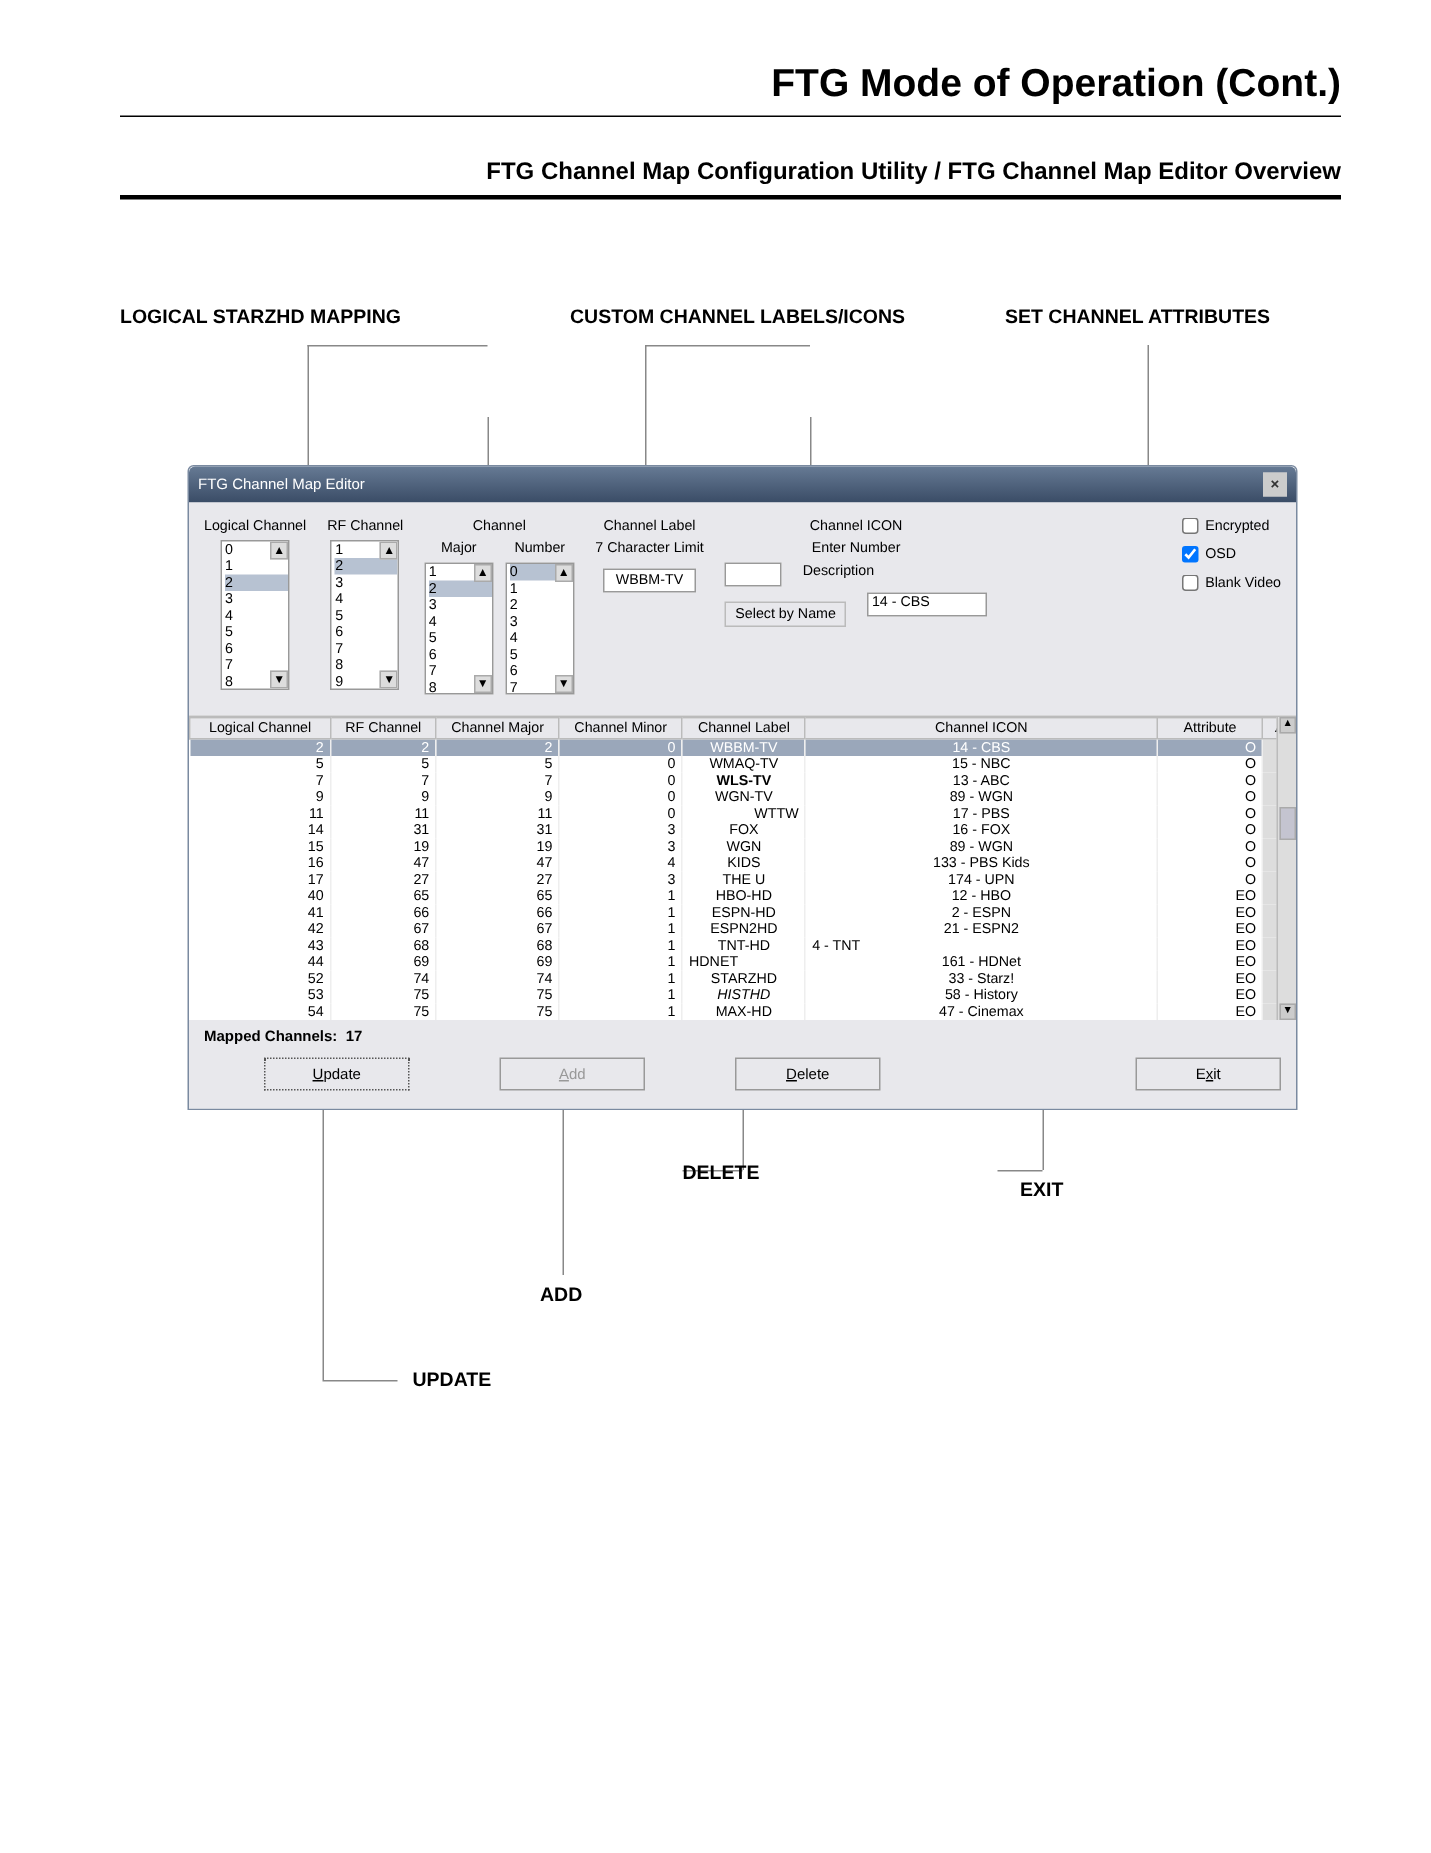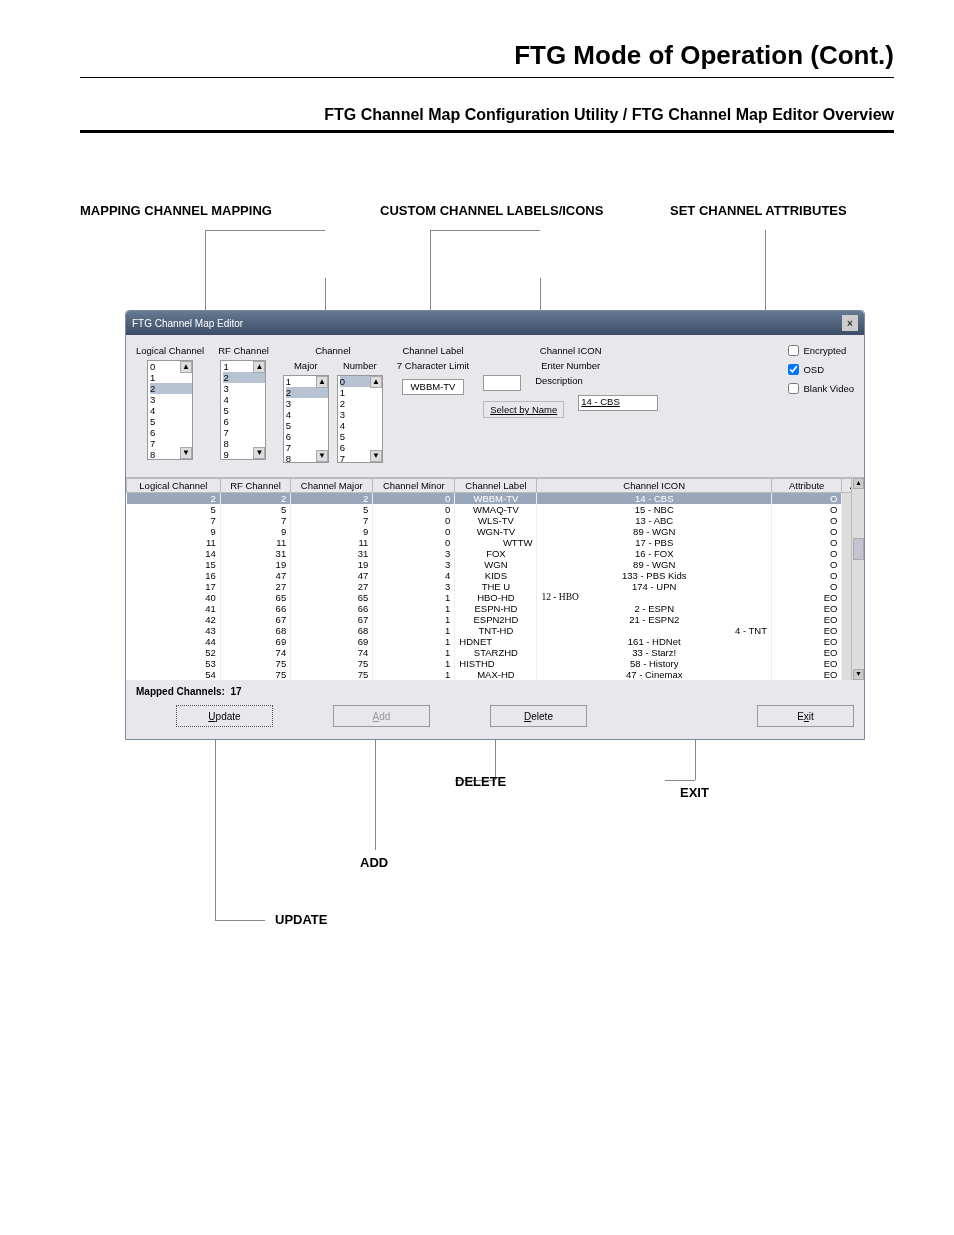--- a/index.html
+++ b/index.html
@@ -62,21 +62,21 @@
 </head>
 <body>
 
 <div class="page">
   <h1>FTG Mode of Operation (Cont.)</h1>
   <div class="rule-thin"></div>
   <h2>FTG Channel Map Configuration Utility / FTG Channel Map Editor Overview</h2>
   <div class="rule-thick"></div>
 
   <div class="region-labels">
-    <span>MAPPING CHANNEL MAPPING</span>
+    <span>LOGICAL STARZHD MAPPING</span>
     <span>CUSTOM CHANNEL LABELS/ICONS</span>
     <span>SET CHANNEL ATTRIBUTES</span>
   </div>
 
   <div class="callout-lines-top">
     <div class="vline" style="left:80px;"></div>
     <div class="hline" style="left:80px; width:120px; top:0;"></div>
     <div class="vline short" style="left:200px;"></div>
 
     <div class="vline" style="left:305px;"></div>
@@ -180,21 +180,21 @@
 
       <div class="col" style="align-items:flex-start;">
         <div class="group-label" style="align-self:center;">Channel ICON</div>
         <div class="group-label" style="align-self:center;">Enter Number</div>
         <div class="innerflex">
           <div class="small-input" style="width:38px;"></div>
           <div style="margin-left:6px;">
             <div class="desc-label" style="text-align:center;">Description</div>
           </div>
         </div>
-        <div class="innerflex" style="margin-top:4px;text-decoration:underline;">
+        <div class="innerflex" style="margin-top:4px;">
           <div class="select-by-name">Select by Name</div>
           <div class="small-input" style="width:80px; margin-left:6px;">14 - CBS</div>
         </div>
       </div>
 
       <div class="col" style="align-items:flex-start; margin-left:auto;">
         <label class="chk">
             <input type="checkbox" style=""> 
             <span>Encrypted</span>
           </label>
@@ -242,21 +242,21 @@
               <td style="text-align: center;">WMAQ-TV</td>
               <td style="text-align: center;">15 - NBC</td>
               <td style="text-align: right;">O</td>
               <td style="background: rgb(221, 221, 221);"></td>
             </tr>
             <tr>
               <td class="num">7</td>
               <td class="num">7</td>
               <td class="num">7</td>
               <td class="num">0</td>
-              <td style="text-align: center;">WLS-TV</td>
+              <td style="text-align: center; font-weight: bold;">WLS-TV</td>
               <td style="text-align: center;">13 - ABC</td>
               <td style="text-align: right;">O</td>
               <td style="background: rgb(221, 221, 221);"></td>
             </tr>
             <tr>
               <td class="num">9</td>
               <td class="num">9</td>
               <td class="num">9</td>
               <td class="num">0</td>
               <td style="text-align: center;">WGN-TV</td>
@@ -313,21 +313,21 @@
               <td style="text-align: center;">174 - UPN</td>
               <td style="text-align: right;">O</td>
               <td style="background: rgb(221, 221, 221);"></td>
             </tr>
             <tr>
               <td class="num">40</td>
               <td class="num">65</td>
               <td class="num">65</td>
               <td class="num">1</td>
               <td style="text-align: center;">HBO-HD</td>
-              <td style=" font-family: Liberation Serif, serif;">12 - HBO</td>
+              <td style="text-align: center;">12 - HBO</td>
               <td style="text-align: right;">EO</td>
               <td style="background: rgb(221, 221, 221);"></td>
             </tr>
             <tr>
               <td class="num">41</td>
               <td class="num">66</td>
               <td class="num">66</td>
               <td class="num">1</td>
               <td style="text-align: center;">ESPN-HD</td>
               <td style="text-align: center;">2 - ESPN</td>
@@ -343,21 +343,21 @@
               <td style="text-align: center;">21 - ESPN2</td>
               <td style="text-align: right;">EO</td>
               <td style="background: rgb(221, 221, 221);"></td>
             </tr>
             <tr>
               <td class="num">43</td>
               <td class="num">68</td>
               <td class="num">68</td>
               <td class="num">1</td>
               <td style="text-align: center;">TNT-HD</td>
-              <td style="text-align: right;">4 - TNT</td>
+              <td style="text-align: left;">4 - TNT</td>
               <td style="text-align: right;">EO</td>
               <td style="background: rgb(221, 221, 221);"></td>
             </tr>
             <tr>
               <td class="num">44</td>
               <td class="num">69</td>
               <td class="num">69</td>
               <td class="num">1</td>
               <td style="text-align: left;">HDNET</td>
               <td style="text-align: center;">161 - HDNet</td>
@@ -372,21 +372,21 @@
               <td style="text-align: center;">STARZHD</td>
               <td style="text-align: center;">33 - Starz!</td>
               <td style="text-align: right;">EO</td>
               <td style="background: rgb(221, 221, 221);"></td>
             </tr>
             <tr>
               <td class="num">53</td>
               <td class="num">75</td>
               <td class="num">75</td>
               <td class="num">1</td>
-              <td style="text-align: left;">HISTHD</td>
+              <td style="text-align: center; font-style: italic;">HISTHD</td>
               <td style="text-align: center;">58 - History</td>
               <td style="text-align: right;">EO</td>
               <td style="background: rgb(221, 221, 221);"></td>
             </tr>
             <tr>
               <td class="num">54</td>
               <td class="num">75</td>
               <td class="num">75</td>
               <td class="num">1</td>
               <td style="text-align: center;">MAX-HD</td>

